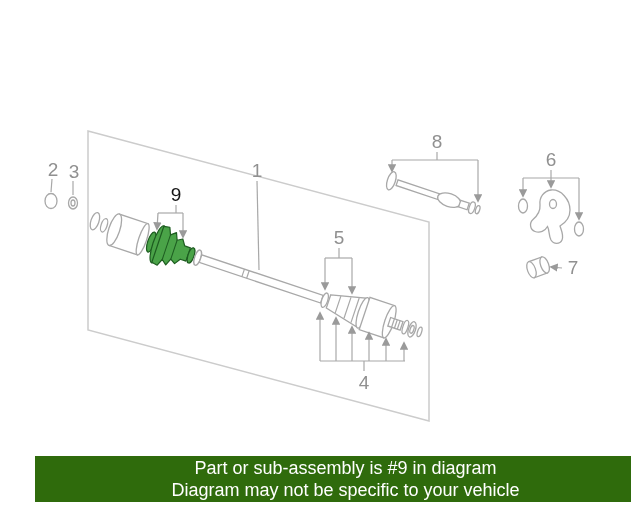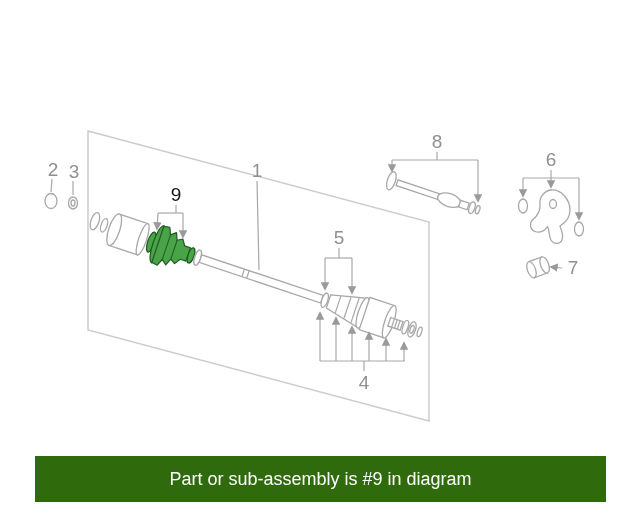--- a/index.html
+++ b/index.html
@@ -156,16 +156,17 @@
     <text class="callout" x="74" y="178">3</text>
     <text class="callout" x="257" y="177">1</text>
     <text class="callout callout-hl" x="176" y="201">9</text>
     <text class="callout" x="437" y="148">8</text>
     <text class="callout" x="551" y="166">6</text>
     <text class="callout" x="573" y="274">7</text>
     <text class="callout" x="339" y="244">5</text>
     <text class="callout" x="364" y="389">4</text>
   </svg>
 
-  <div class="banner" style="background: rgb(47, 107, 12); color: rgb(255, 255, 255);">
+  <div class="banner" style="background: rgb(47, 107, 12); color: rgb(255, 255, 255); padding-left: 25px;">
     <div>Part or sub-assembly is #9 in diagram</div>
+    <div>Diagram may not be specific to your vehicle</div>
   </div>
 </div>
 
 </body></html>

